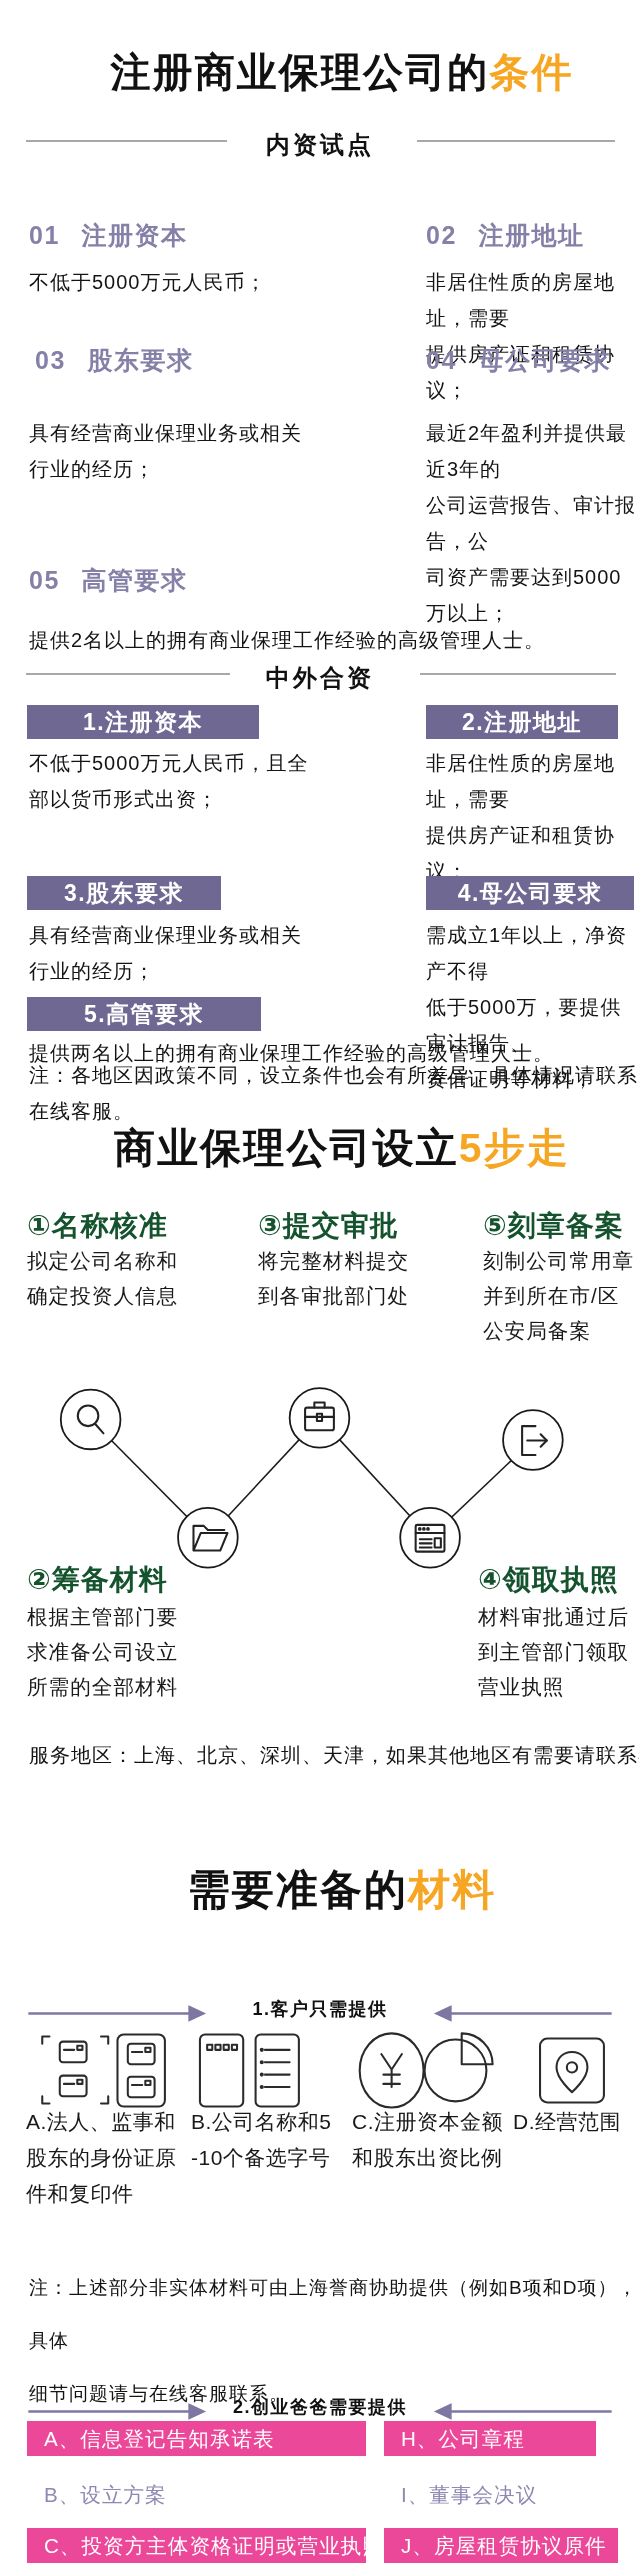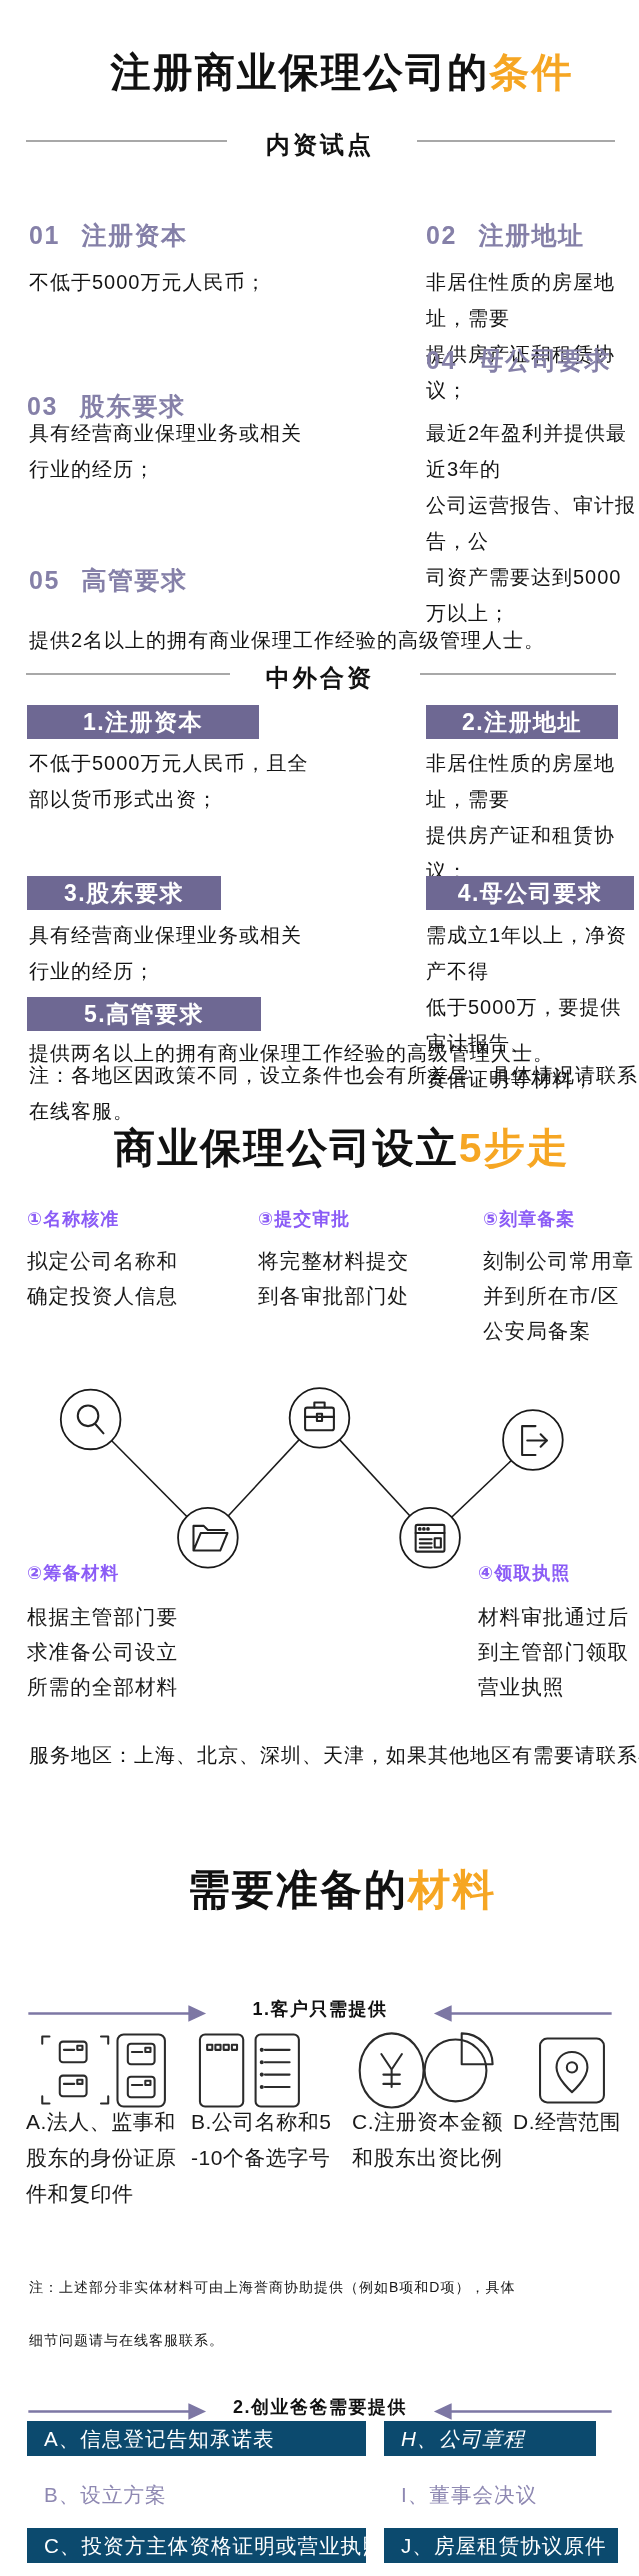--- a/index.html
+++ b/index.html
@@ -9,49 +9,49 @@
   .center{left:0;width:640px;text-align:center;}
   .big-title{font-size:40px;font-weight:bold;letter-spacing:2.1px;color:#111;white-space:nowrap;padding-left:22px;}
   .accent{color:#f6a623;}
   .sec-head{font-size:24px;font-weight:bold;color:#111;letter-spacing:3.1px;}
   .sec-line{position:absolute;height:2.1px;background:#a8a8a8;}
   .num-head{font-size:25px;font-weight:bold;color:#8580a8;letter-spacing:1.5px;white-space:nowrap;}
   .num-head .nm{margin-right:21.6px;}
   .body-txt{font-size:20px;line-height:36px;color:#141414;letter-spacing:1px;white-space:pre-line;}
   .pbox{background:#6e6893;color:#fff;font-size:23px;font-weight:bold;letter-spacing:1.5px;
         display:flex;align-items:center;justify-content:center;height:34px;}
-  .note-txt{font-size:14px;line-height:53px;color:#141414;letter-spacing:1px;white-space:pre-line;}
-  .step-label{font-size:18px;font-weight:bold;color:#8b5cf6;letter-spacing:1px;white-space:nowrap;}
+  .note-txt{font-size:19px;line-height:53px;color:#141414;letter-spacing:1px;white-space:pre-line;}
+  .step-label{font-size:28px;font-weight:bold;color:#14532d;letter-spacing:1px;white-space:nowrap;}
   .step-desc{font-size:20.6px;line-height:35px;color:#1a1a1a;letter-spacing:1px;white-space:pre-line;}
   .sub-head{font-size:18px;font-weight:bold;color:#111;letter-spacing:1.5px;}
   .mat-label{font-size:21px;line-height:36px;color:#191919;letter-spacing:0.5px;white-space:pre-line;}
   .lrow{height:35px;display:flex;align-items:center;padding-left:17px;box-sizing:border-box;
         font-size:20.6px;letter-spacing:1px;white-space:nowrap;}
-  .lrow.filled{background:#0c4a6e;color:#fff;}
+  .lrow.filled{background:#ec4899;color:#fff;}
   .lrow.plain{color:#8e88b2;}
 </style>
 </head>
 <body>
 
 <div class="page">
 
   <div class="abs center big-title" style="top:45px;"><span>注册商业保理公司的</span><span class="accent">条件</span></div>
 
   <div class="sec-line" style="left:26px;top:140px;width:201px;"></div>
   <div class="sec-line" style="left:417px;top:140px;width:198px;"></div>
   <div class="abs center sec-head" style="top:129px;">内资试点</div>
 
   <div class="abs num-head" style="left:29px;top:219px;"><span class="nm">01</span><span>注册资本</span></div>
   <div class="abs body-txt" style="left:29px;top:264px;">不低于5000万元人民币；</div>
 
   <div class="abs num-head" style="left:426px;top:219px;"><span class="nm">02</span><span>注册地址</span></div>
   <div class="abs body-txt" style="left:426px;top:264px;">非居住性质的房屋地址，需要
 提供房产证和租赁协议；</div>
 
-  <div class="abs num-head" style="left:27px;top:344px;margin-top:46px;"><span class="nm">03</span><span>股东要求</span></div>
+  <div class="abs num-head" style="left:35px;top:344px;"><span class="nm">03</span><span>股东要求</span></div>
   <div class="abs body-txt" style="left:29px;top:415px;">具有经营商业保理业务或相关
 行业的经历；</div>
 
   <div class="abs num-head" style="left:426px;top:344px;"><span class="nm">04</span><span>母公司要求</span></div>
   <div class="abs body-txt" style="left:426px;top:415px;">最近2年盈利并提供最近3年的
 公司运营报告、审计报告，公
 司资产需要达到5000万以上；</div>
 
   <div class="abs num-head" style="left:29px;top:564px;"><span class="nm">05</span><span>高管要求</span></div>
   <div class="abs body-txt" style="left:29px;top:622px;">提供2名以上的拥有商业保理工作经验的高级管理人士。</div>
@@ -241,18 +241,18 @@
         <polygon points="368,16 394,28 368,40"></polygon>
       <line x1="1187" y1="28" x2="874" y2="28"></line>
         <polygon points="874,16 848,28 874,40"></polygon>
     </g>
   </svg>
 
   <div class="abs lrow filled" style="left:27px;top:2421px;width:339px;">A、信息登记告知承诺表</div>
   <div class="abs lrow plain" style="left:27px;top:2477px;width:339px;">B、设立方案</div>
   <div class="abs lrow filled" style="left:27px;top:2528px;width:339px;">C、投资方主体资格证明或营业执照</div>
 
-  <div class="abs lrow filled" style="left:384px;top:2421px;width:212px;font-style:italic;">H、公司章程</div>
+  <div class="abs lrow filled" style="left:384px;top:2421px;width:212px;">H、公司章程</div>
   <div class="abs lrow plain" style="left:384px;top:2477px;width:234px;">I、董事会决议</div>
   <div class="abs lrow filled" style="left:384px;top:2528px;width:234px;">J、房屋租赁协议原件</div>
 
 </div>
 
 
 </body></html>

